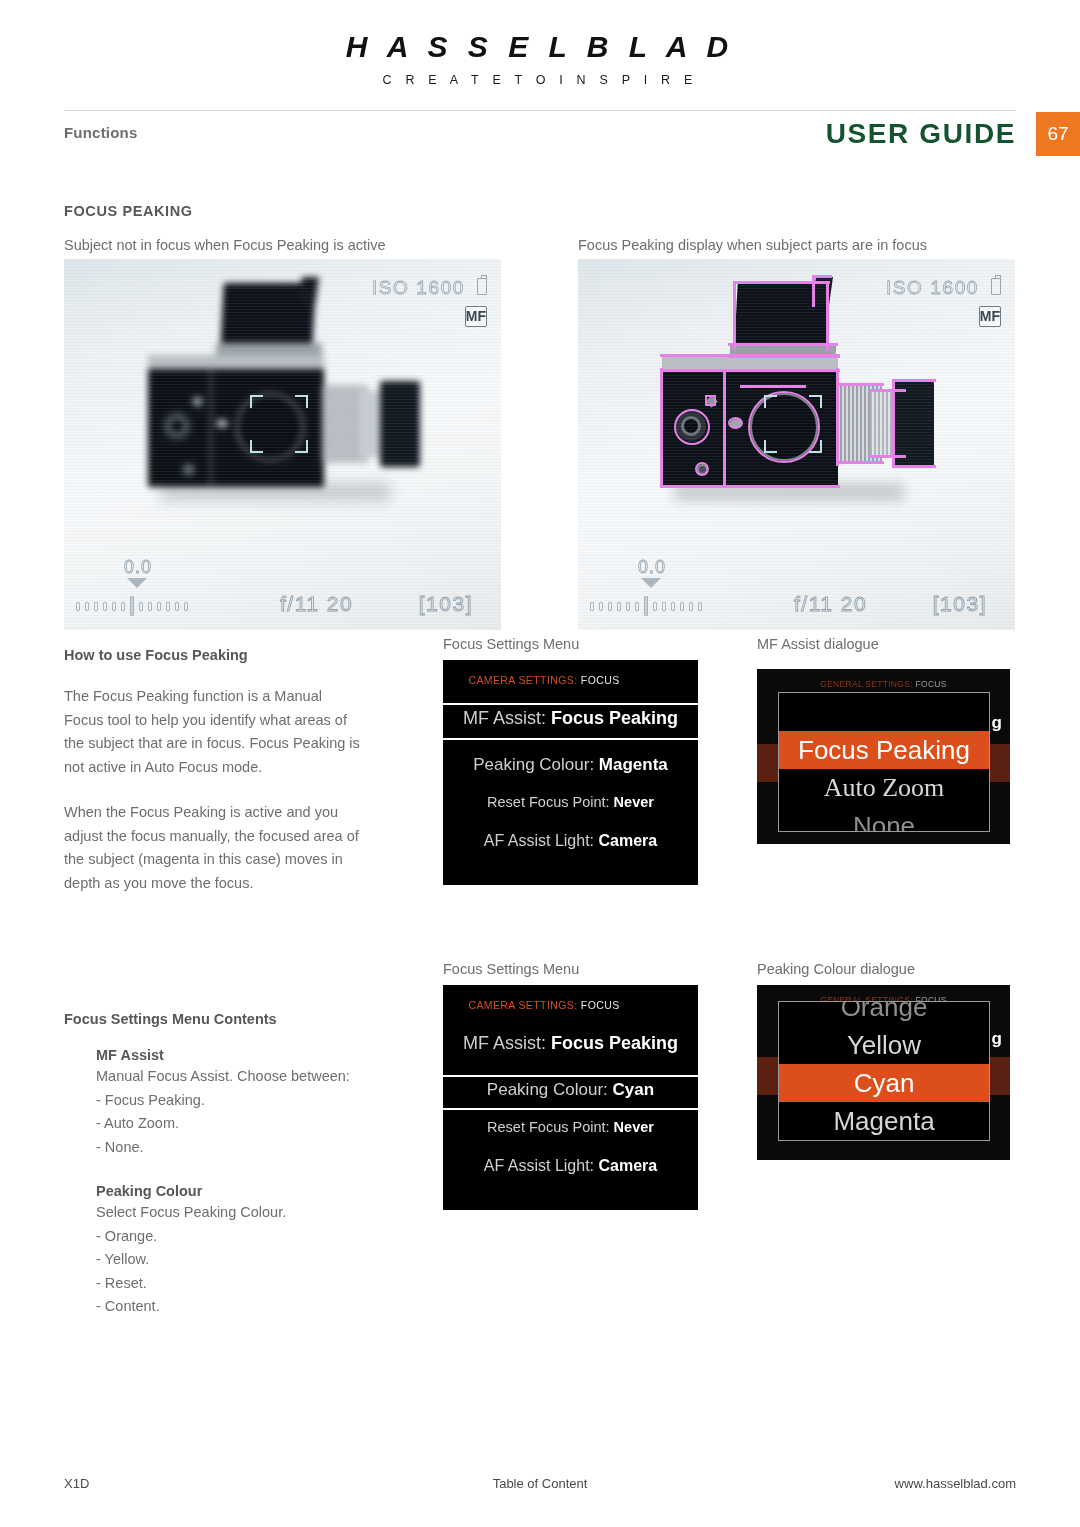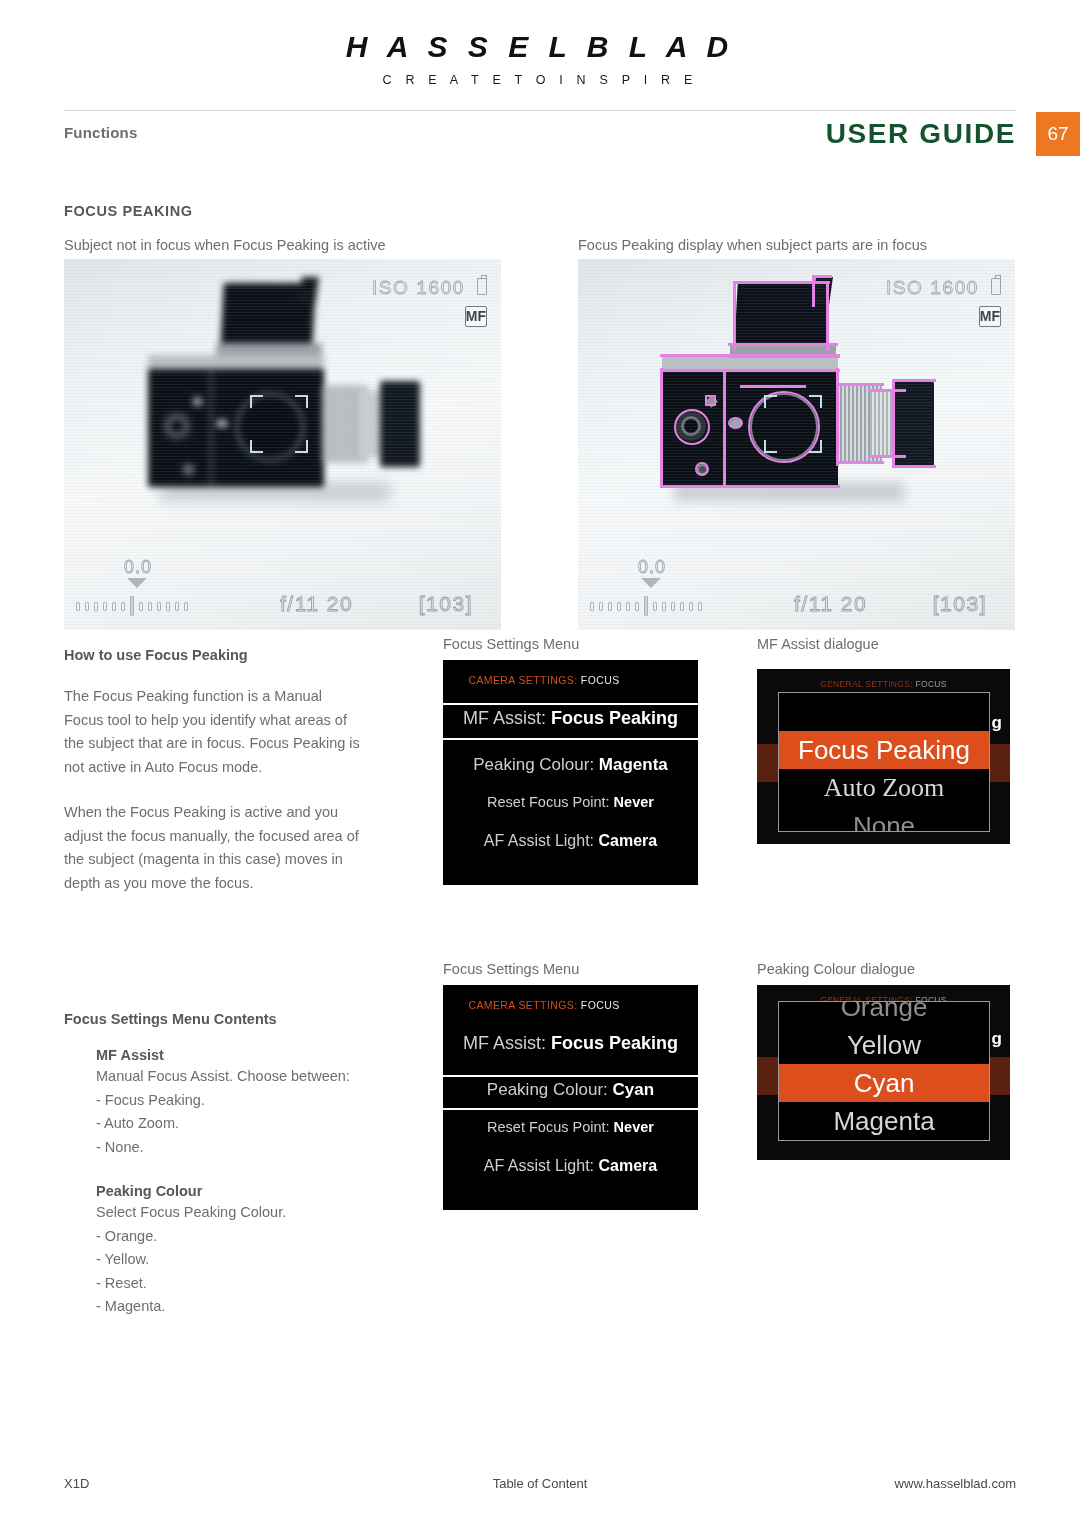--- a/index.html
+++ b/index.html
@@ -463,21 +463,21 @@
       <div class="listline">- Auto Zoom.</div>
       <div class="listline">- None.</div>
     </div>
 
     <div class="indent" style="margin-top:24px;">
       <h4 class="sub" style="margin-bottom:2px;">Peaking Colour</h4>
       <div class="listline">Select Focus Peaking Colour.</div>
       <div class="listline">- Orange.</div>
       <div class="listline">- Yellow.</div>
       <div class="listline">- Reset.</div>
-      <div class="listline">- Magenta.</div>
+      <div class="listline">- Content.</div>
     </div>
   </div>
 
   <div class="mini-cap" style="left:443px;top:636px;">Focus Settings Menu</div>
   <div class="menu" style="left:443px;top:660px;">
     <div class="menu-hdr">
       <span class="o">CAMERA SETTINGS:</span>
       <span class="w">FOCUS</span>
     </div>
     <div class="mrow" style="top:48px;font-size:18px;">

